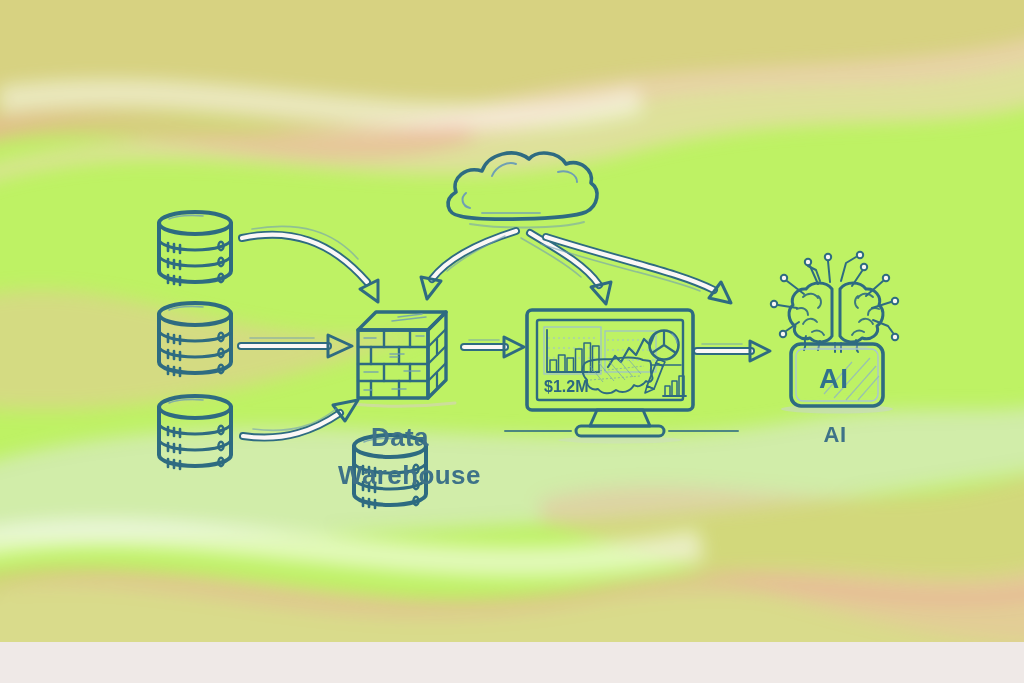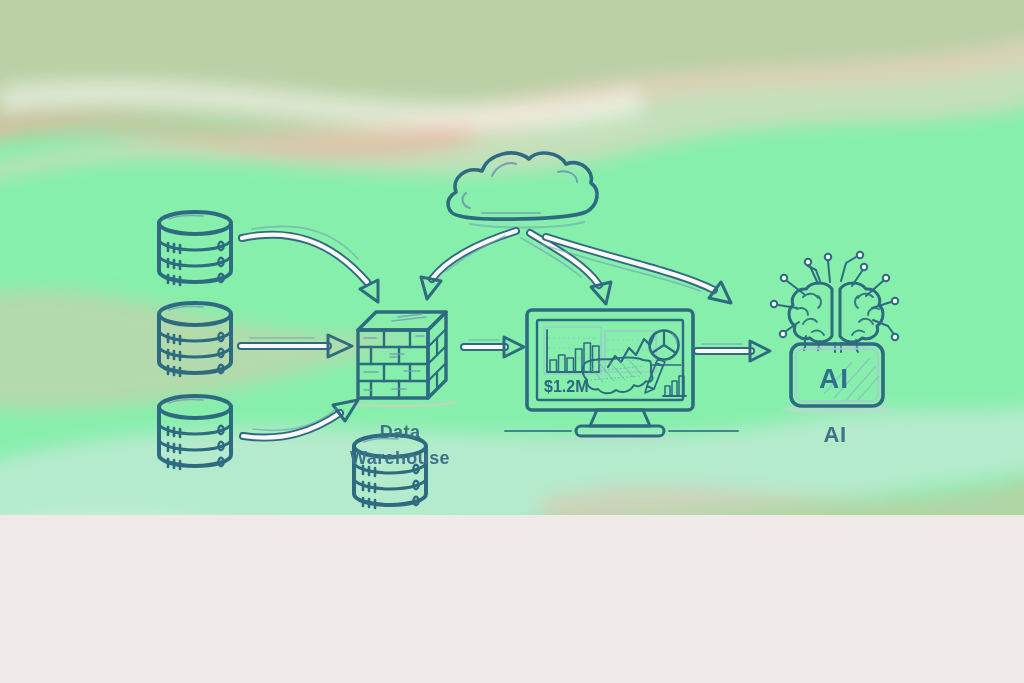--- a/index.html
+++ b/index.html
@@ -1,24 +1,24 @@
 <!DOCTYPE html>
 <html><head>
 <meta charset="utf-8">
 <style>
   html,body{margin:0;padding:0;background:#efe9e7;}
   #canvas{
-    position:relative;width:1024px;height:515px;overflow:hidden;
-    background:#86efac;
+    position:relative;width:1024px;height:642px;overflow:hidden;
+    background:#bef264;
     font-family:"Liberation Sans","DejaVu Sans",sans-serif;
   }
   svg{position:absolute;left:0;top:0;}
   .node-label{
     position:absolute;text-align:center;color:#3e7288;
-    font-weight:700;font-size:18px;line-height:1.45;letter-spacing:.4px;
+    font-weight:700;font-size:26px;line-height:1.45;letter-spacing:.4px;
   }
   .stroke{stroke:#2e6b81;stroke-linecap:round;stroke-linejoin:round;fill:none;}
   .soft{stroke:#6f9fb3;stroke-linecap:round;fill:none;}
 </style>
 </head>
 <body>
 
 <div id="canvas">
 
   <svg width="1024" height="683" viewBox="0 0 1024 683">

